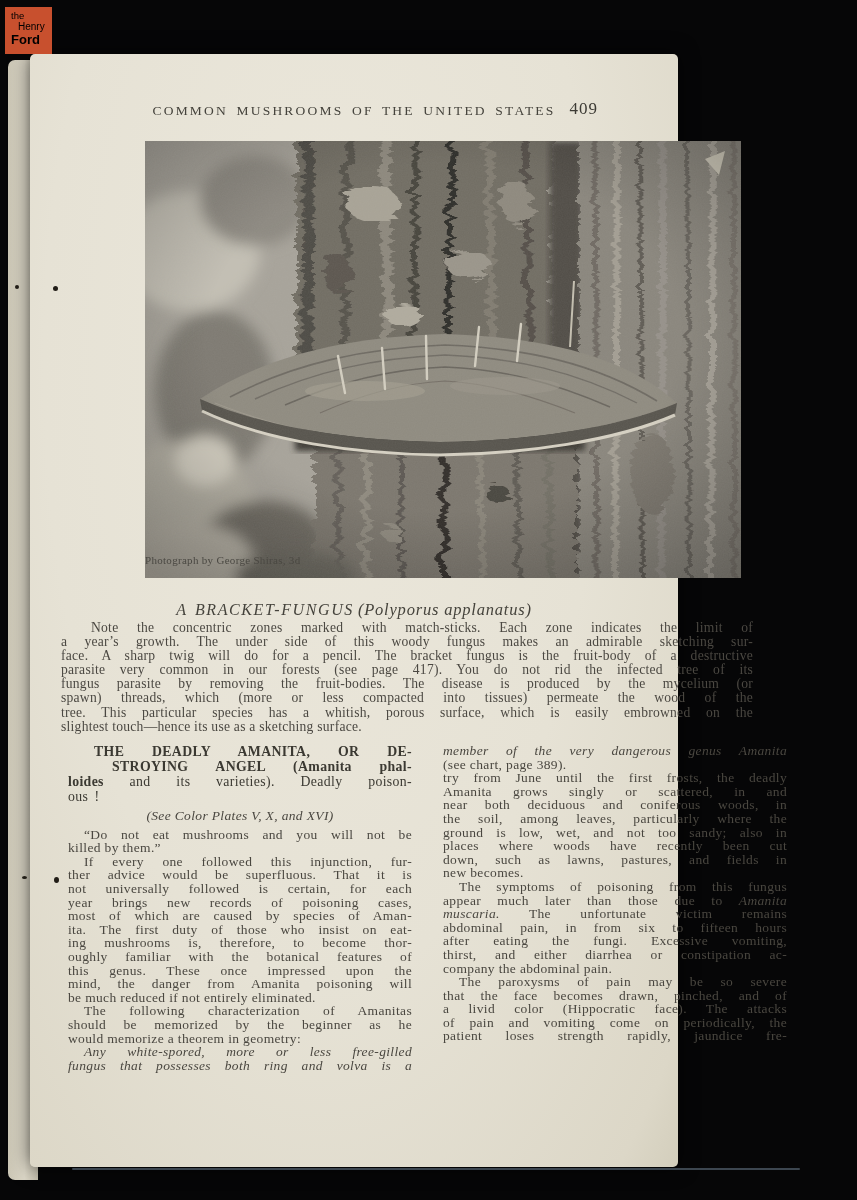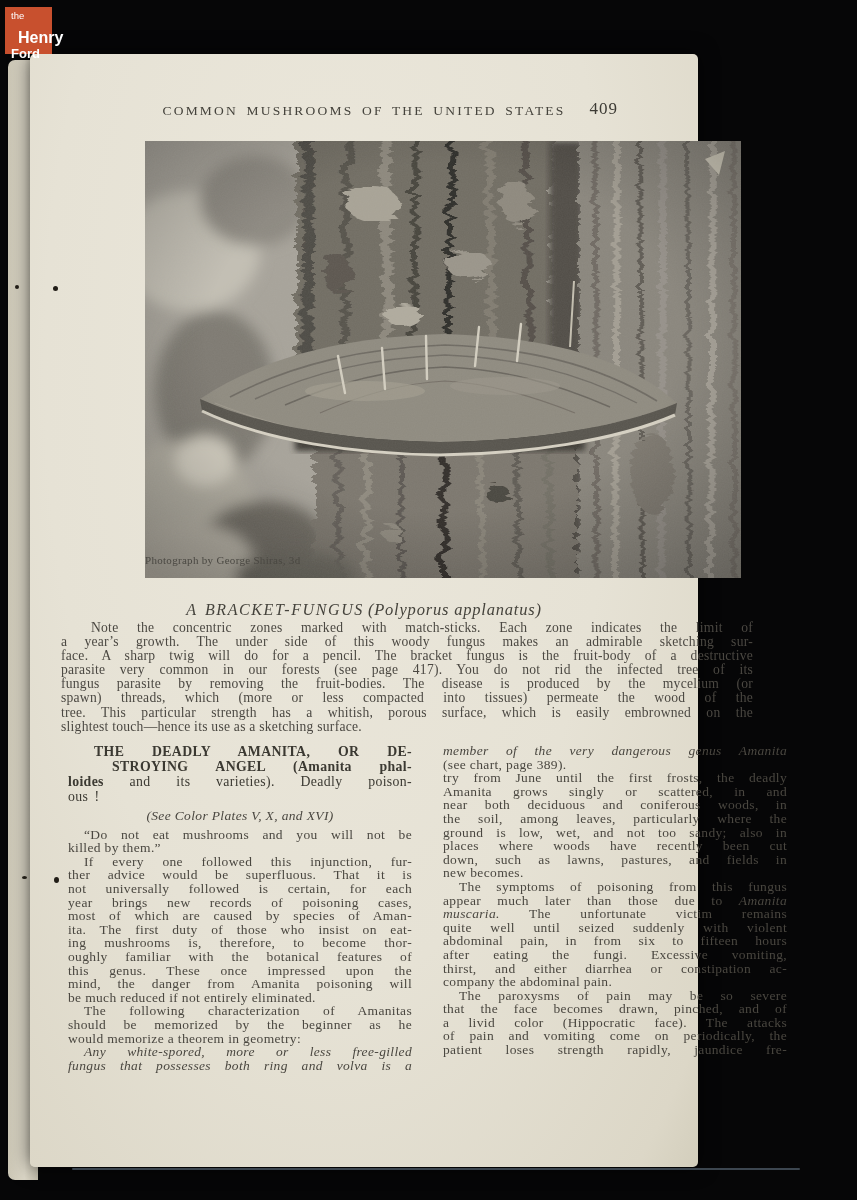--- a/index.html
+++ b/index.html
@@ -5,30 +5,30 @@
   html,body{margin:0;padding:0;background:#000;}
   .stage{position:relative;width:857px;height:1200px;background:#060607;overflow:hidden;
          font-family:"Liberation Serif","DejaVu Serif",serif;}
   
   .under-page{position:absolute;left:8px;top:60px;width:30px;height:1120px;
               background:linear-gradient(90deg,#cbc6b5,#dcd7c7 55%,#c4bfae);
               border-radius:7px 0 0 7px;}
   
   .page{position:absolute;left:30px;top:54px;width:648px;height:1113px;
         background:radial-gradient(ellipse at 45% 28%, #ebe7db 0%, #e6e2d5 55%, #dcd7c7 92%, #d3cebc 100%);
-        border-radius:5px;box-shadow:0 0 20px rgba(0,0,0,.65);padding-left:20px;}
+        border-radius:5px;box-shadow:0 0 20px rgba(0,0,0,.65);}
   .glint{position:absolute;left:72px;top:1168px;width:728px;height:2px;
          background:rgba(150,176,200,.38);border-radius:2px;}
   .dot{position:absolute;border-radius:50%;background:#211d17;}
   
   .logo{position:absolute;left:5px;top:7px;width:47px;height:47px;background:#c8502e;
-        color:#ffffff;font-family:"Liberation Sans","DejaVu Sans",sans-serif;line-height:1;
+        color:#000000;font-family:"Liberation Sans","DejaVu Sans",sans-serif;line-height:1;
         padding:4px 0 0 4px;box-sizing:border-box;}
   .logo .l1{display:block;font-size:9.5px;margin-left:2px;}
-  .logo .l2{display:block;font-size:16px;font-weight:bold;margin-left:9px;margin-top:9px;}
+  .logo .l2{display:block;font-size:10px;font-weight:normal;margin-left:9px;margin-top:1px;}
   .logo .l3{display:block;font-size:13px;font-weight:bold;margin-left:2px;margin-top:1px;}
   
   .header{position:absolute;top:49px;left:0;width:100%;text-align:center;
           font-size:13.5px;letter-spacing:2.2px;word-spacing:3px;color:#45433c;}
   .pagenum{position:absolute;top:45px;right:80px;font-size:17px;letter-spacing:1px;color:#3d3b35;}
   
   .photo{position:absolute;left:115px;top:87px;width:596px;height:437px;background:#9b978e;overflow:hidden;}
   .credit{position:absolute;left:115px;top:500px;width:596px;text-align:left;
           font-size:11px;letter-spacing:.3px;color:#4a4842;}
   .caption{position:absolute;left:0;top:546px;width:100%;text-align:center;color:#45433c;}
@@ -196,21 +196,21 @@
       <span class="cap-species">(Polyporus applanatus)</span>
     </div>
 
     <div class="note" id="note">
         <div class="ln ind1"><span>Note the concentric zones marked with match-sticks.  Each zone indicates the limit of</span></div>
         <div class="ln"><span>a year’s growth.  The under side of this woody fungus makes an admirable sketching sur-</span></div>
         <div class="ln"><span>face.  A sharp twig will do for a pencil.  The bracket fungus is the fruit-body of a destructive</span></div>
         <div class="ln"><span>parasite very common in our forests (see page 417).  You do not rid the infected tree of its</span></div>
         <div class="ln"><span>fungus parasite by removing the fruit-bodies.  The disease is produced by the mycelium (or</span></div>
         <div class="ln"><span>spawn) threads, which (more or less compacted into tissues) permeate the wood of the</span></div>
-        <div class="ln"><span>tree.  This particular strength has a whitish, porous surface, which is easily embrowned on the</span></div>
+        <div class="ln"><span>tree.  This particular species has a whitish, porous surface, which is easily embrowned on the</span></div>
         <div class="ln last"><span>slightest touch—hence its use as a sketching surface.</span></div>
       </div>
 
     <div class="cols">
       <div class="col" id="col-left">
           <div class="block heading">
             <div class="ln ind2"><span class="bd">THE DEADLY AMANITA, OR DE-</span></div>
             <div class="ln ind3"><span class="bd">STROYING ANGEL (Amanita phal-</span></div>
             <div class="ln"><span class="bd">loides</span><span> and its varieties).  Deadly poison-</span></div>
             <div class="ln last"><span>ous !</span></div>
@@ -257,21 +257,20 @@
             <div class="ln"><span>the soil, among leaves, particularly where the</span></div>
             <div class="ln"><span>ground is low, wet, and not too sandy; also in</span></div>
             <div class="ln"><span>places where woods have recently been cut</span></div>
             <div class="ln"><span>down, such as lawns, pastures, and fields in</span></div>
             <div class="ln last"><span>new becomes.</span></div>
           </div>
           <div class="block">
             <div class="ln ind1"><span>The symptoms of poisoning from this fungus</span></div>
             <div class="ln"><span>appear much later than those due to </span><span class="it">Amanita</span></div>
             <div class="ln"><span class="it">muscaria.</span><span>  The unfortunate victim remains</span></div>
-            <div class="ln"><span>quite well until seized suddenly with violent</span></div>
             <div class="ln"><span>abdominal pain, in from six to fifteen hours</span></div>
             <div class="ln"><span>after eating the fungi.  Excessive vomiting,</span></div>
             <div class="ln"><span>thirst, and either diarrhea or constipation ac-</span></div>
             <div class="ln last"><span>company the abdominal pain.</span></div>
           </div>
           <div class="block">
             <div class="ln ind1"><span>The paroxysms of pain may be so severe</span></div>
             <div class="ln"><span>that the face becomes drawn, pinched, and of</span></div>
             <div class="ln"><span>a livid color (Hippocratic face).  The attacks</span></div>
             <div class="ln"><span>of pain and vomiting come on periodically, the</span></div>

